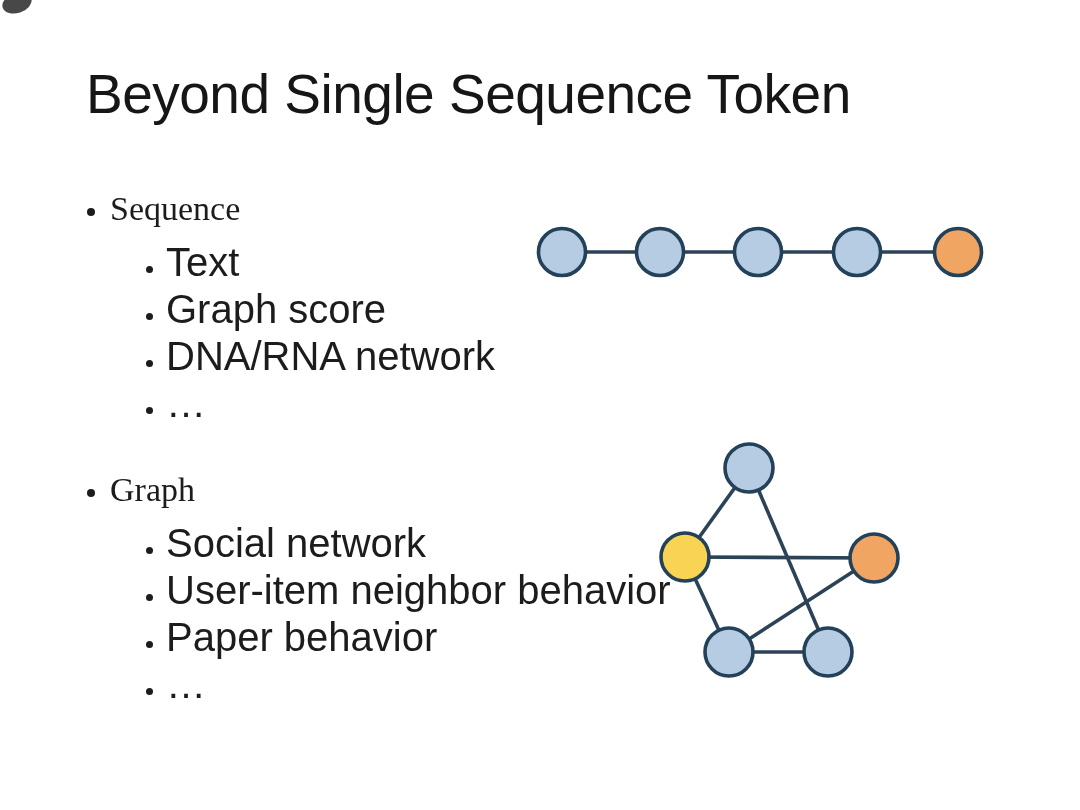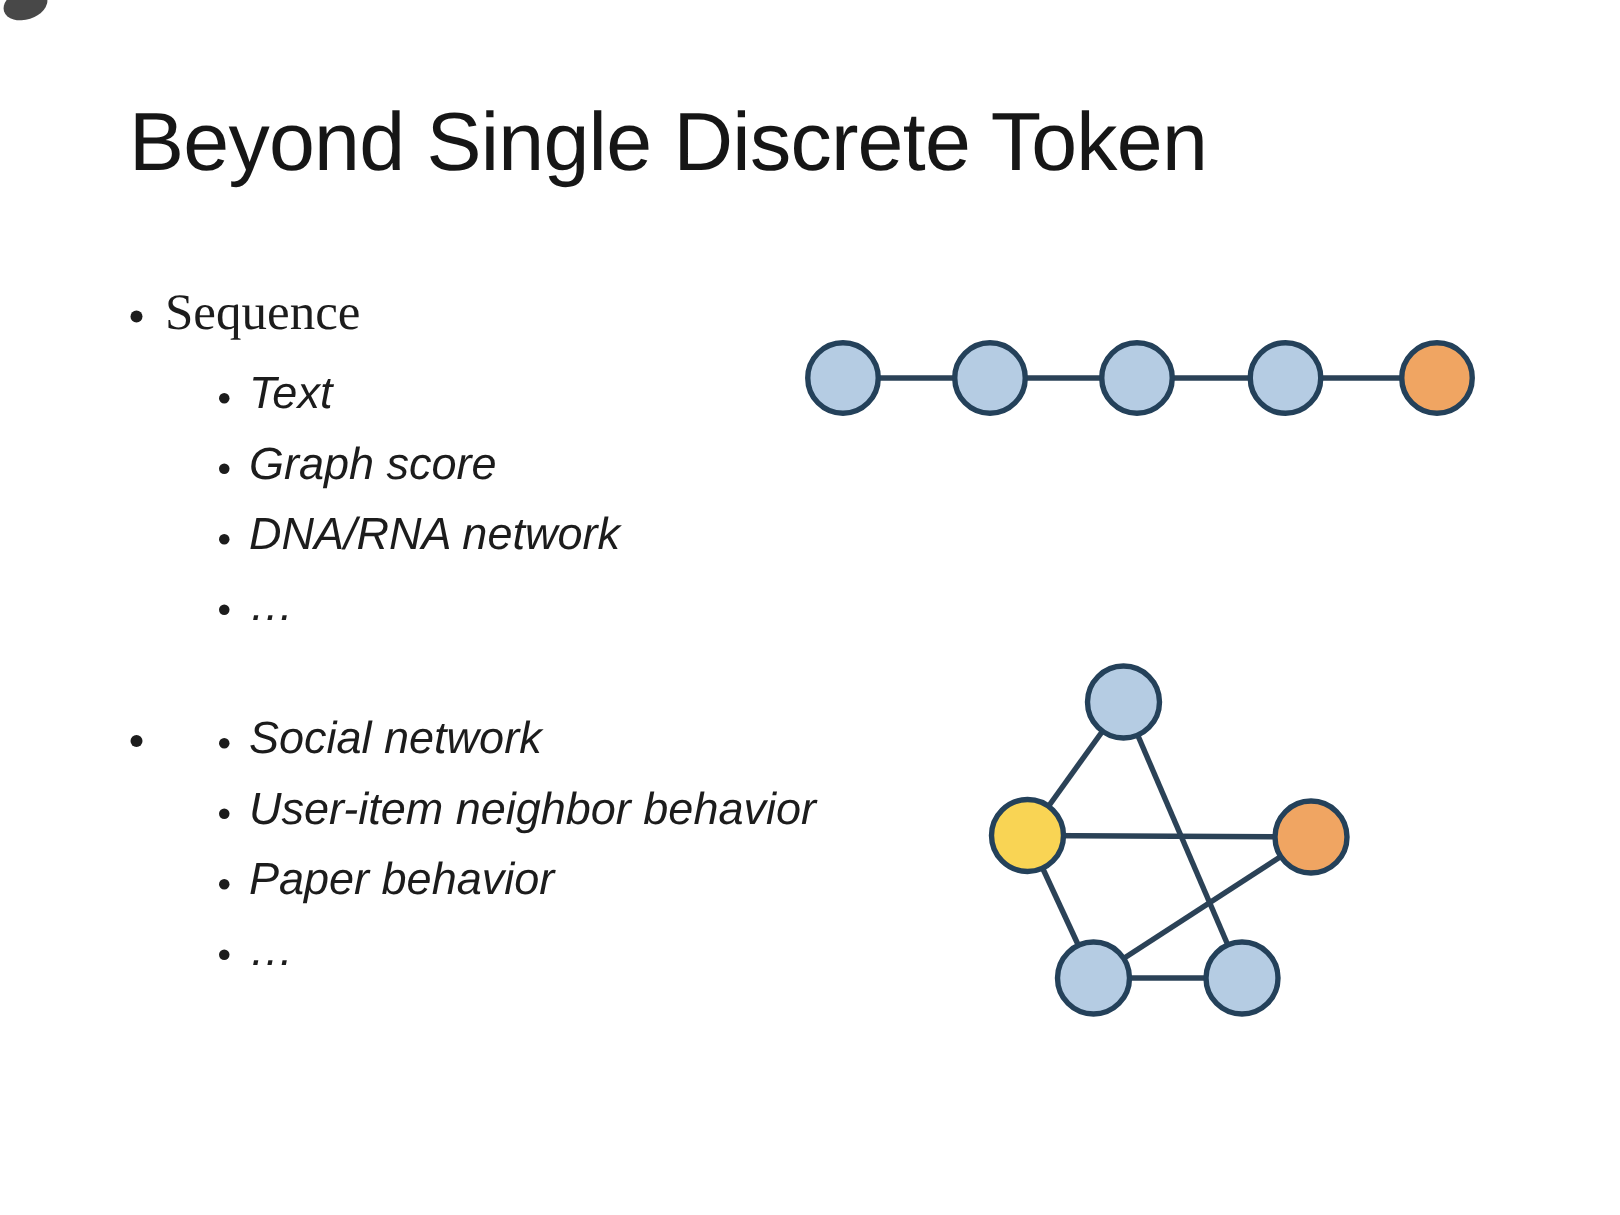--- a/index.html
+++ b/index.html
@@ -15,52 +15,52 @@
     position:absolute;left:86px;top:62px;margin:0;
     font-size:55px;font-weight:300;letter-spacing:-0.5px;color:#161616;
     white-space:nowrap;
   }
   .outline{position:absolute;left:82px;top:188px;}
   ul{margin:0;list-style:disc;}
   .l1{padding-left:28px;}
   .l1 > li{font-size:34px;line-height:40px;}
   .l1 > li::marker{font-size:26px;}
   .l2{padding-left:56px;margin-top:10px;margin-bottom:42px;}
-  .l2 > li{font-size:30px;line-height:47px;font-style:italic;}
+  .l2 > li{font-size:40px;line-height:47px;}
   .l2 > li::marker{font-size:22px;}
   .section-label{color:#1c1c1c;font-family:Liberation Serif, serif;}
   .diagram{position:absolute;}
   .seq-diagram{left:520px;top:212px;}
   .graph-diagram{left:645px;top:428px;}
   .formula{
     position:absolute;font-family:"DejaVu Serif",serif;font-size:39px;
     color:#0e0e0e;text-align:center;white-space:nowrap;
   }
   .seq-formula{left:545px;top:291px;width:480px;}
   .graph-formula{left:425px;top:696px;width:650px;}
   .f-it{font-style:italic;}
   .formula sub{font-size:0.62em;vertical-align:-0.3em;font-style:italic;letter-spacing:0;}
 </style>
 </head>
 <body>
 
 <div class="slide">
   <div class="corner-artifact"></div>
 
-  <h1 class="title">Beyond Single Discrete Token</h1>
+  <h1 class="title">Beyond Single Sequence Token</h1>
 
   <div class="outline">
     <ul class="l1">
         <li><span class="section-label">Sequence</span><ul class="l2">
             <li>Text</li>
             <li>Graph score</li>
             <li>DNA/RNA network</li>
             <li>…</li>
           </ul></li>
-        <li><ul class="l2">
+        <li><span class="section-label">Graph</span><ul class="l2">
             <li>Social network</li>
             <li>User-item neighbor behavior</li>
             <li>Paper behavior</li>
             <li>…</li>
           </ul></li>
       </ul>
   </div>
 
   <svg class="diagram seq-diagram" width="495" height="80" viewBox="0 0 495 80">
       <line x1="42" y1="40" x2="140" y2="40" stroke="#2b4257" stroke-width="3.6"></line>

